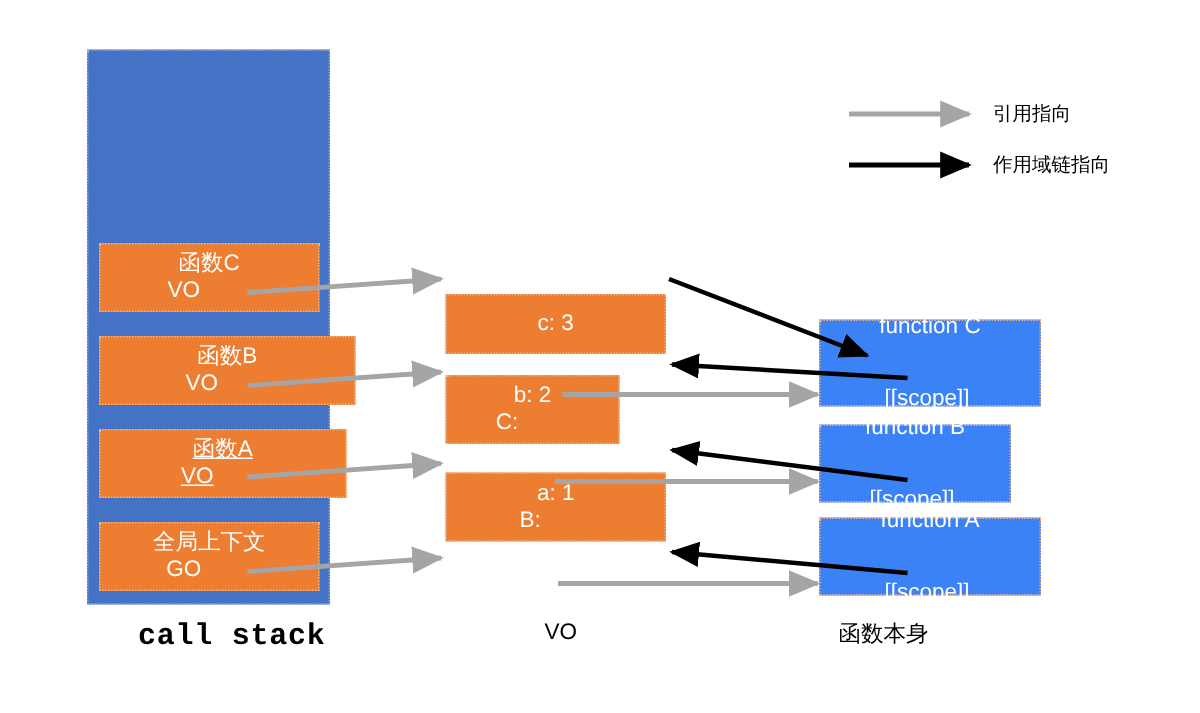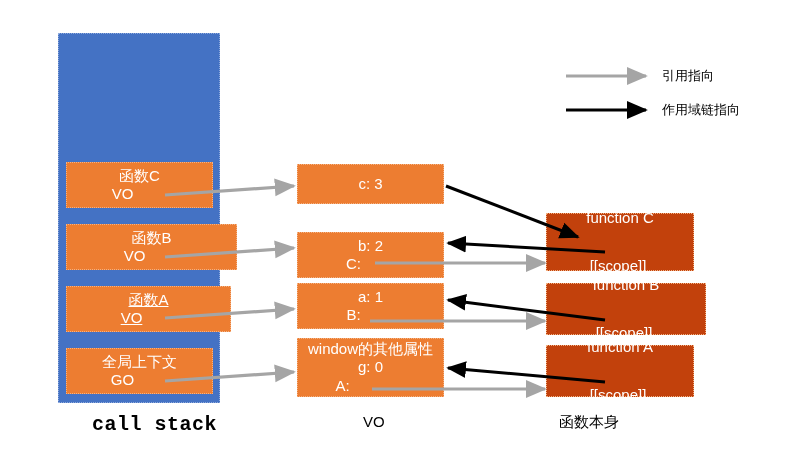--- a/index.html
+++ b/index.html
@@ -32,23 +32,24 @@
     font-size: 15px;
     white-space: nowrap;
   }
   .stack-frame {
     background: #ED7D31;
     border: 1px dotted #f3b183;
   }
   .vo-box {
     background: #ED7D31;
     border: 1px dotted #f3b183;
+    margin-top: 32px;
   }
   .fn-box {
-    background: #c2410c;
+    background: #3b82f6;
     border: 1px dotted #f3b183;
     gap: 29px;
   }
   .callstack-bg {
     position: absolute;
     background: #4472C4;
     border: 1px dotted #8faadc;
     box-sizing: border-box;
   }
   .line-center { text-align: center; }
@@ -120,42 +121,37 @@
 
   <div class="box stack-frame" style="left:66px; top:348px; width:147px; height:46px;">
     <div class="line-center">全局上下文</div>
     <div class="line-right">GO</div>
   </div>
 
   <div class="box vo-box" style="left:297px; top:164px; width:147px; height:40px;">
     <div class="line-center">c: 3</div>
   </div>
 
-  <div class="box vo-box" style="left:297px; top:232px; width:147px; height:46px;">
+  <div class="box vo-box" style="left:297px; top:218px; width:116px; height:46px;">
     <div class="line-center">b: 2</div>
     <div class="line-right">C:</div>
   </div>
 
   <div class="box vo-box" style="left:297px; top:283px; width:147px; height:46px;">
     <div class="line-center">a: 1</div>
     <div class="line-right">B:</div>
   </div>
 
-  <div class="box vo-box" style="left:297px; top:338px; width:147px; height:59px;">
-    <div class="line-center">window的其他属性</div>
-    <div class="line-center">g: 0</div>
-    <div class="line-right-a">A:</div>
-  </div>
 
   <div class="box fn-box" style="left:546px; top:213px; width:148px; height:58px;">
     <div class="line-center">function C</div>
     <div class="fn-line2">[[scope]]</div>
   </div>
 
-  <div class="box fn-box" style="left:546px; top:283px; width:160px; height:52px;">
+  <div class="box fn-box" style="left:546px; top:283px; width:128px; height:52px;">
     <div class="line-center">function B</div>
     <div class="fn-line2">[[scope]]</div>
   </div>
 
   <div class="box fn-box" style="left:546px; top:345px; width:148px; height:52px;">
     <div class="line-center">function A</div>
     <div class="fn-line2">[[scope]]</div>
   </div>
 
   <svg class="arrows" viewBox="0 0 800 475">

